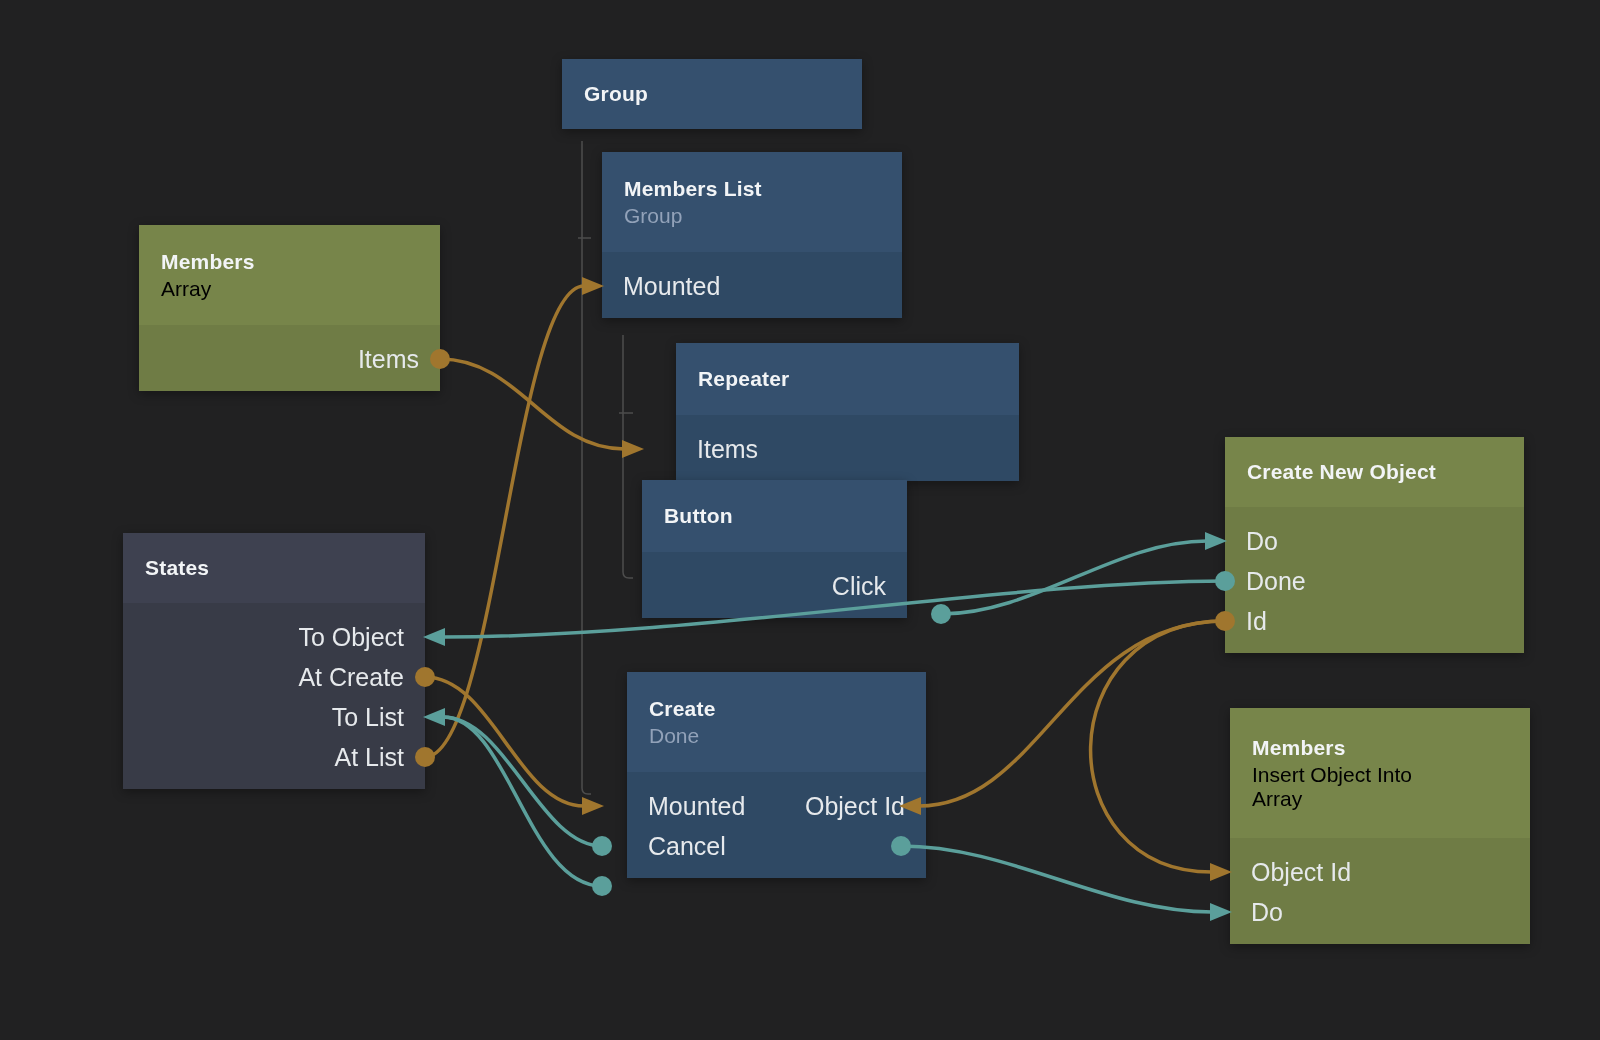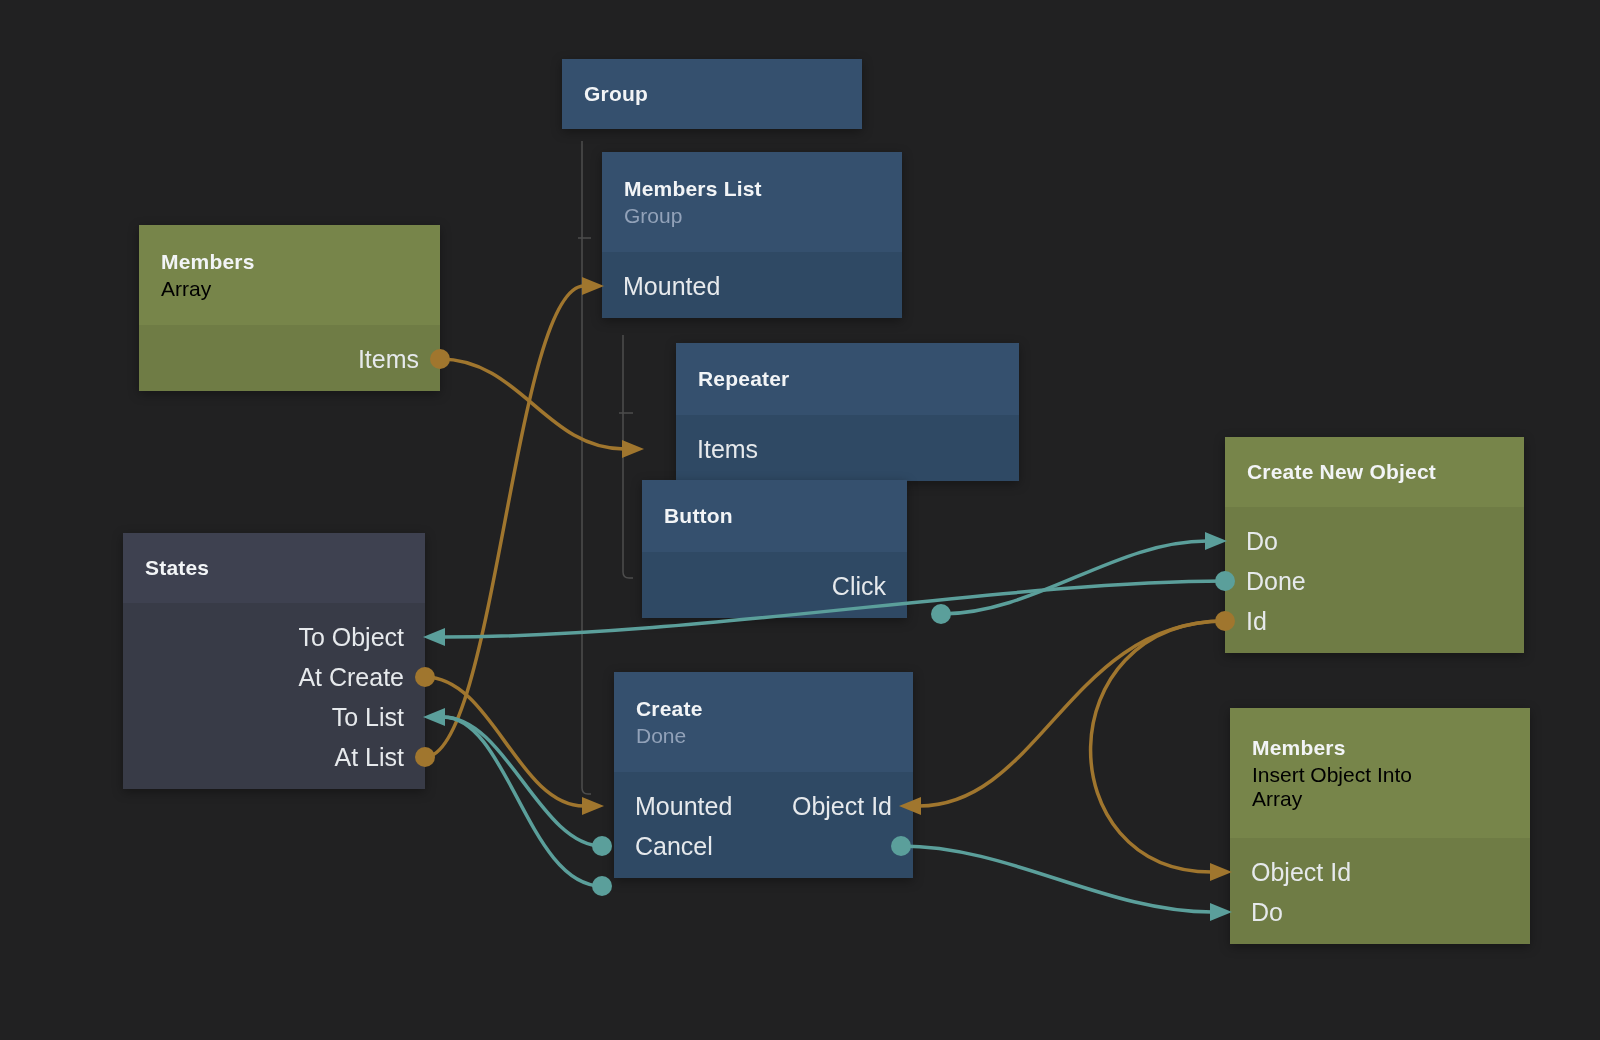--- a/index.html
+++ b/index.html
@@ -111,21 +111,21 @@
         </div>
       <div class="row right">
           <span class="plabel">To List</span>
         </div>
       <div class="row right">
           <span class="plabel">At List</span>
         </div>
     </div>
   </div>
 
-  <div class="node blue" style="left:614px;top:672px;width:299px;">
+  <div class="node blue" style="left:627px;top:672px;width:299px;">
     <div class="hd" style="height:100px;">
       <div class="title">Create</div>
       <div class="sub">Done</div>
     </div>
     <div class="bd">
       <div class="row split">
         <span class="plabel">Mounted</span>
         <span class="plabel">Object Id</span>
       </div>
       <div class="row">

